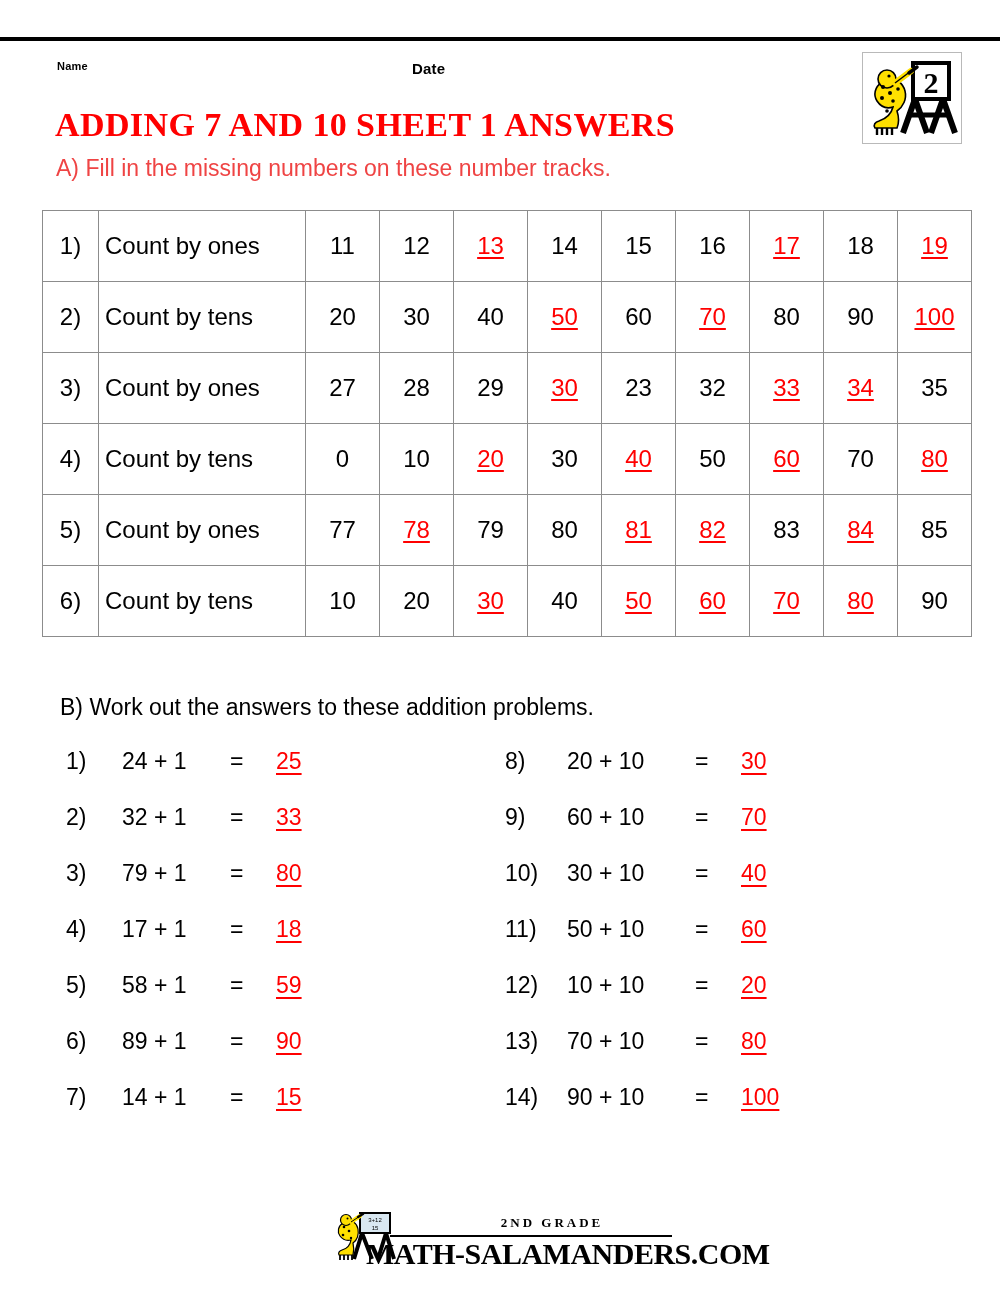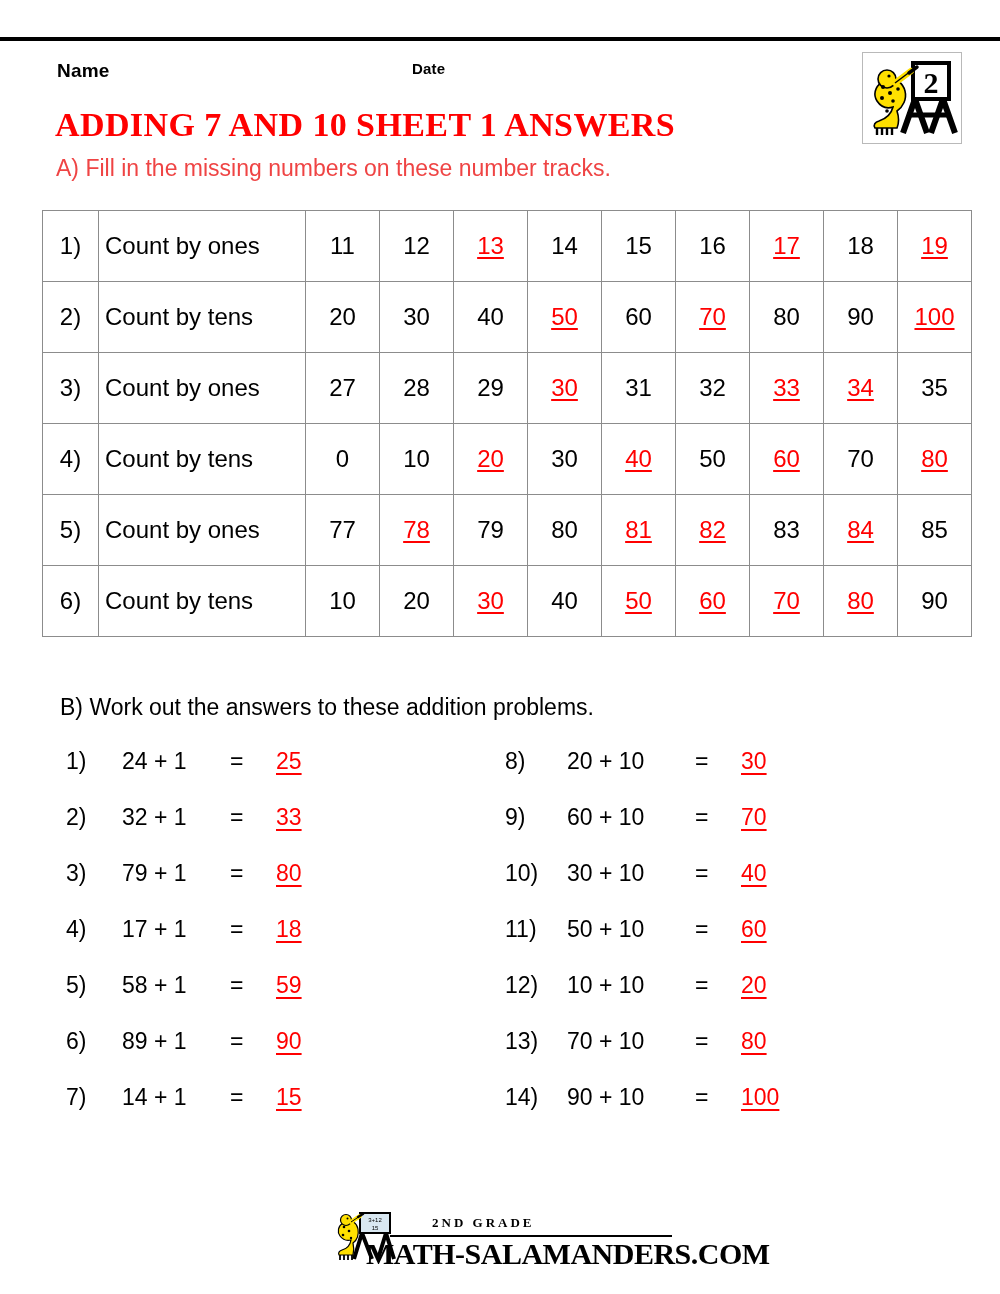--- a/index.html
+++ b/index.html
@@ -25,21 +25,21 @@
     width: 1000px;
     height: 4px;
     background: #000000;
   }
 
   
   .name-label {
     position: absolute;
     left: 57px;
     top: 60px;
-    font-size: 19px;
+    font-size: 11px;
     font-weight: bold;
     letter-spacing: .2px;
   }
   .date-label {
     position: absolute;
     left: 412px;
     top: 60px;
     font-size: 15px;
     font-weight: bold;
     letter-spacing: .2px;
@@ -192,21 +192,21 @@
   .footer-grade {
     position: absolute;
     left: 100px;
     top: 10px;
     font-family: "Liberation Serif", serif;
     font-size: 13px;
     font-weight: bold;
     letter-spacing: 3px;
     color: #000000;
     width: 240px;
-    text-align: left;
+    text-align: center;
   }
   .footer-rule {
     position: absolute;
     left: 58px;
     top: 30px;
     width: 282px;
     height: 2px;
     background: #000000;
   }
   .footer-site {
@@ -292,21 +292,21 @@
         <td class="cell">90</td>
         <td class="cell answer">100</td>
       </tr>
       <tr>
         <td class="col-num">3)</td>
         <td class="col-label">Count by ones</td>
         <td class="cell">27</td>
         <td class="cell">28</td>
         <td class="cell">29</td>
         <td class="cell answer">30</td>
-        <td class="cell">31</td>
+        <td class="cell">23</td>
         <td class="cell">32</td>
         <td class="cell answer">33</td>
         <td class="cell answer">34</td>
         <td class="cell">35</td>
       </tr>
       <tr>
         <td class="col-num">4)</td>
         <td class="col-label">Count by tens</td>
         <td class="cell">0</td>
         <td class="cell">10</td>

